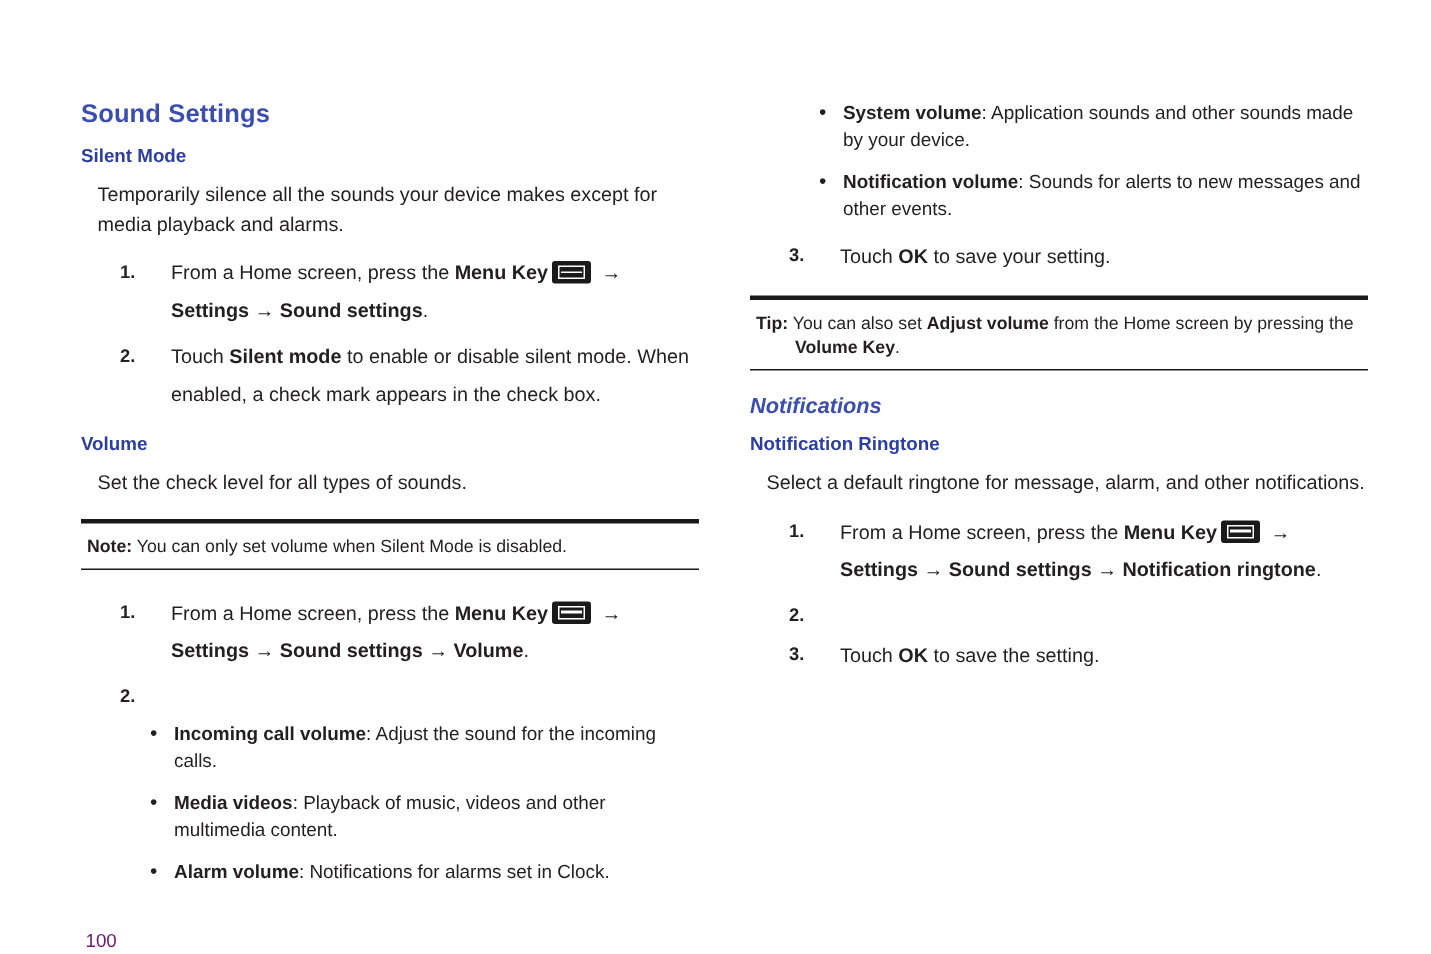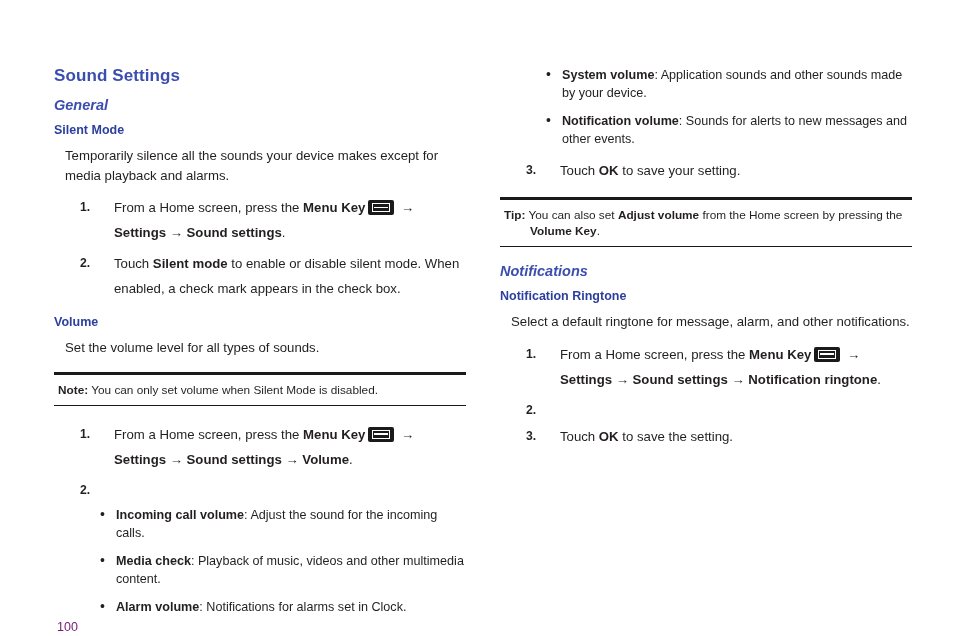--- a/index.html
+++ b/index.html
@@ -161,40 +161,39 @@
 </style>
 </head>
 <body>
 
 <div class="page">
 
   <div class="col col-left">
 
     <h1 class="h1">Sound Settings</h1>
 
-    <h2 class="h2">General</h2>
 
     <h3 class="h3">Silent Mode</h3>
 
     <p class="para">Temporarily silence all the sounds your device makes except for media playback and alarms.</p>
 
     <div class="olist">
       <div class="oitem">
         <span class="num">1.</span>
         <span class="steptext"><span>From a Home screen, press the </span><b>Menu Key</b><span class="menukey"><i></i></span><b class="arrow"> → </b><b>Settings</b><b class="arrow"> → </b><b>Sound settings</b><span>.</span></span>
       </div>
       <div class="oitem">
         <span class="num">2.</span>
         <span class="steptext"><span>Touch </span><b>Silent mode</b><span> to enable or disable silent mode. When enabled, a check mark appears in the check box.</span></span>
       </div>
     </div>
 
     <h3 class="h3" style="margin-top:14px;">Volume</h3>
 
-    <p class="para">Set the volume level for all types of sounds.</p>
+    <p class="para">Set the check level for all types of sounds.</p>
 
     <div class="callout">
       <span class="ctext"><b>Note:</b><span> You can only set volume when Silent Mode is disabled.</span></span>
     </div>
 
     <div class="olist">
       <div class="oitem">
         <span class="num">1.</span>
         <span class="steptext"><span>From a Home screen, press the </span><b>Menu Key</b><span class="menukey"><i></i></span><b class="arrow"> → </b><b>Settings</b><b class="arrow"> → </b><b>Sound settings</b><b class="arrow"> → </b><b>Volume</b><span>.</span></span>
       </div>
@@ -203,21 +202,21 @@
       </div>
     </div>
 
     <div class="blist" style="margin-top:8px;">
       <div class="bitem">
         <span class="dot">•</span>
         <b>Incoming call volume</b><span>: Adjust the sound for the incoming calls.</span>
       </div>
       <div class="bitem">
         <span class="dot">•</span>
-        <b>Media check</b><span>: Playback of music, videos and other multimedia content.</span>
+        <b>Media videos</b><span>: Playback of music, videos and other multimedia content.</span>
       </div>
       <div class="bitem">
         <span class="dot">•</span>
         <b>Alarm volume</b><span>: Notifications for alarms set in Clock.</span>
       </div>
     </div>
 
   </div>
 
   <div class="col col-right">

